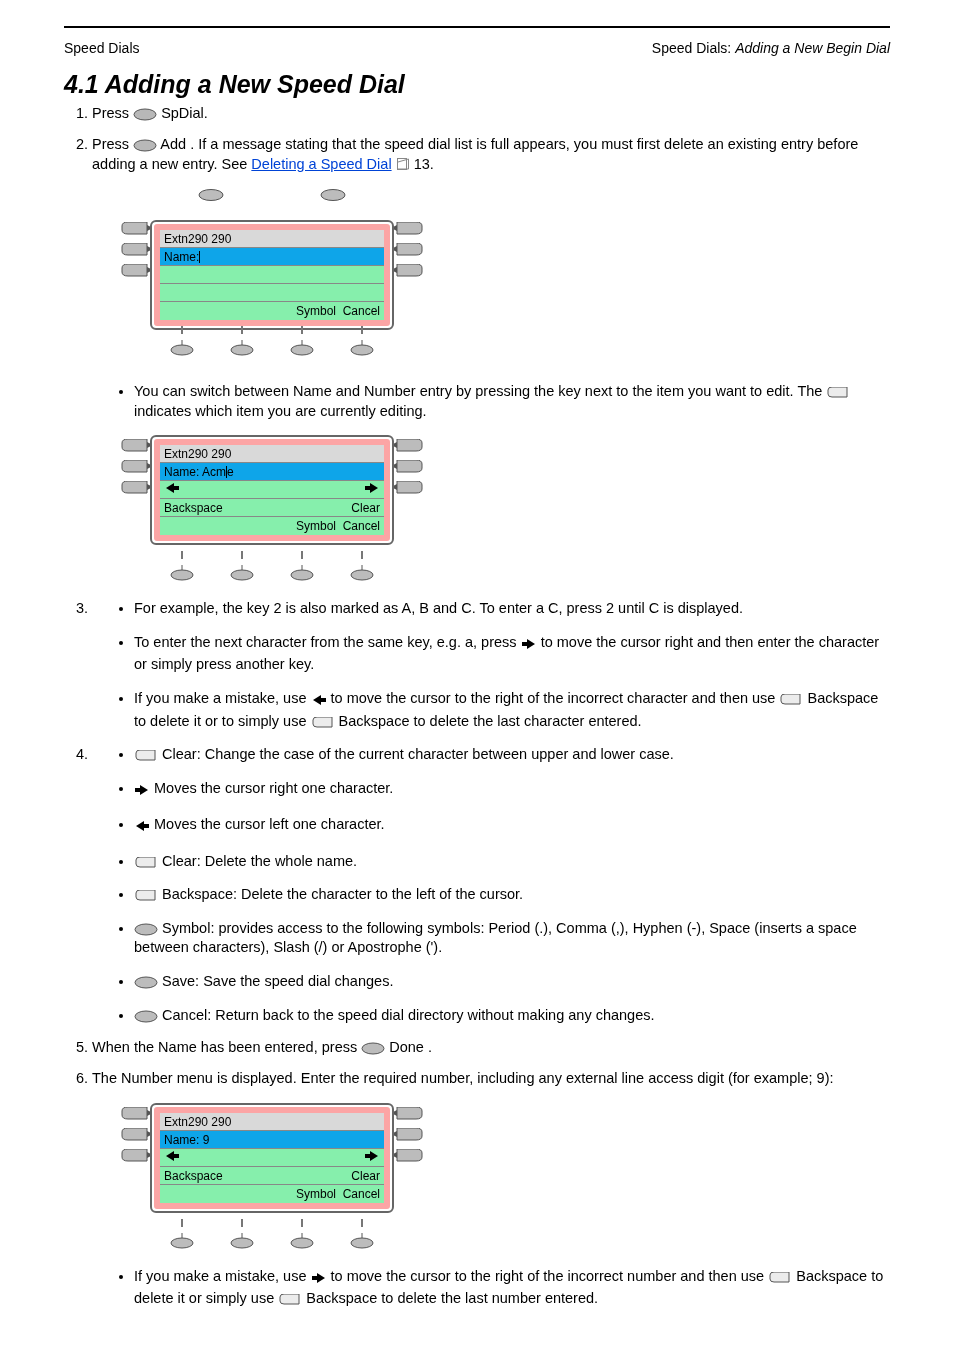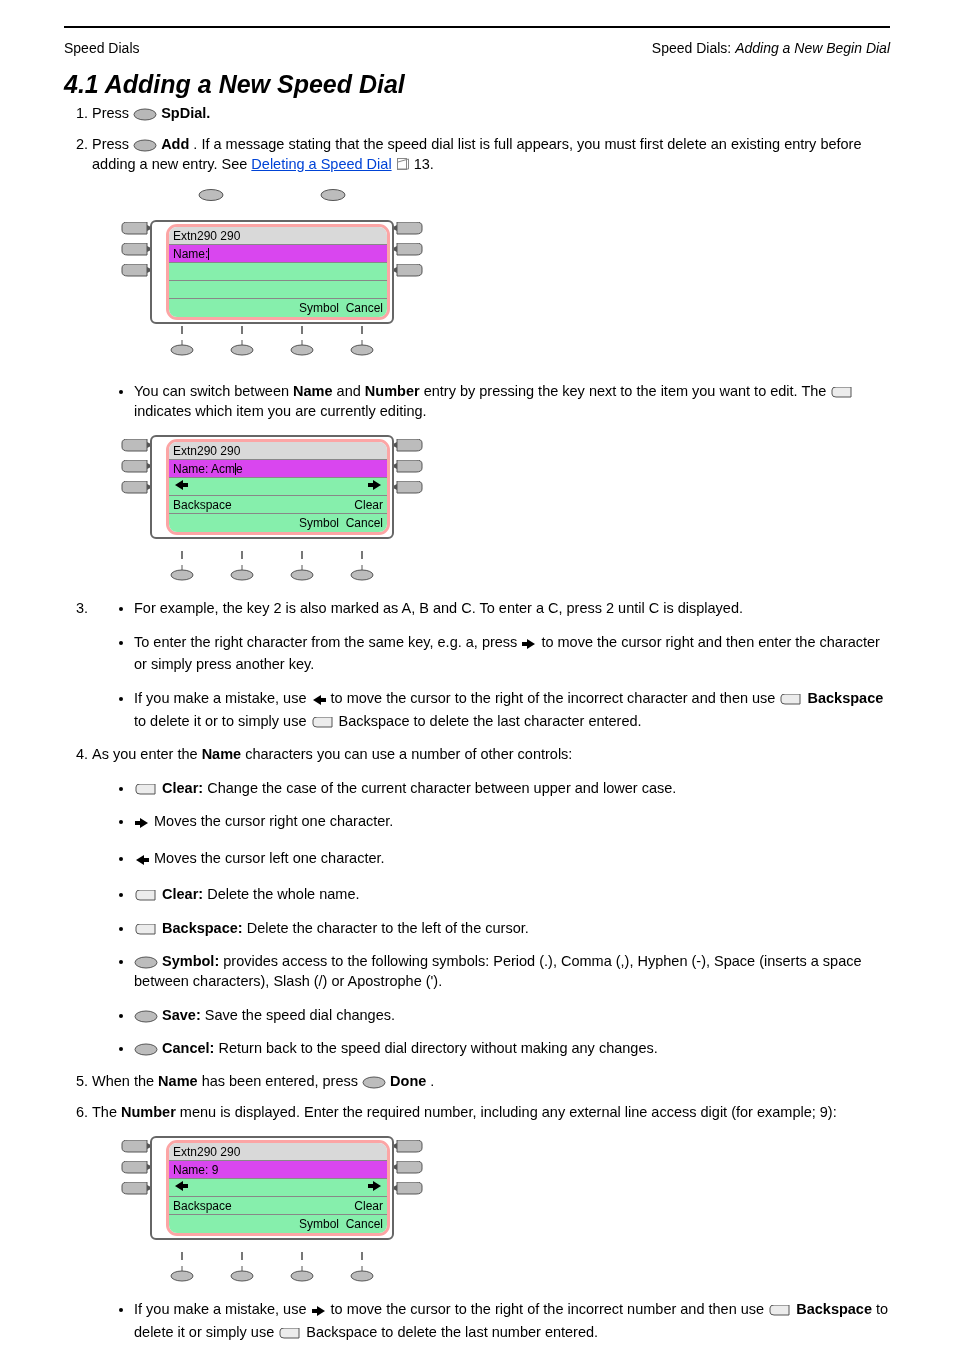--- a/index.html
+++ b/index.html
@@ -31,21 +31,21 @@
     list-style: decimal;
     margin: 6px 0 6px 28px;
   }
   ol.steps > li { margin: 4px 0; }
   ul.bullets {
     list-style: disc;
     margin: 4px 0 4px 42px;
   }
   ul.bullets > li { margin: 14px 0; line-height: 1.35; }
   .link { color: #0043d6; text-decoration: underline; }
-  .bold { font-weight: bold; }
+  .bold { font-weight: normal; }
   .page-icon {
     display: inline-block;
     width: 14px; height: 14px;
     vertical-align: -2px;
   }
   .btn-soft-r, .btn-soft-l, .btn-oval {
     display: inline-block;
     vertical-align: -3px;
   }
   .btn-soft-r svg, .btn-soft-l svg, .btn-oval svg { display: block; }
@@ -73,38 +73,37 @@
     bottom: 42px;
   }
   .phone-frame {
     border: 2px solid #666;
     border-radius: 6px;
     background: #fff;
     padding: 2px;
     position: relative;
   }
   .phone-inner {
-    border: 3px solid #fca5a5;
-    border-radius: 11px;
+    border: 6px solid #fca5a5;
+    border-radius: 3px;
     overflow: hidden;
-    margin-left: 12px;
   }
   .lcd-row {
     height: 18px;
     border-bottom: 1px solid #888;
     font-family: Arial, sans-serif;
     font-size: 12px;
     line-height: 18px;
     padding: 0 4px;
     background: #86efac;
     display: flex;
     justify-content: space-between;
   }
   .lcd-row.hdr { background: #d9d9d9; }
-  .lcd-row.name { background: #d946ef; }
+  .lcd-row.name { background: #0ea5e9; }
   .lcd-row:last-child { border-bottom: none; }
   .side-col {
     position: absolute;
     top: 34px;
     display: flex;
     flex-direction: column;
     gap: 5px;
   }
   .side-col.left { left: -2px; }
   .side-col.right { right: -2px; }
@@ -405,21 +404,21 @@
               <ellipse cx="13" cy="10" rx="11" ry="5" fill="#bcbcbc" stroke="#555"></ellipse>
               <line x1="13" y1="0" x2="13" y2="5" stroke="#555"></line>
             </svg>
           </span>
       </div>
     </div>
 
     <ul class="bullets">
       <li>For example, the key 2 is also marked as A, B and C. To enter a C, press 2 until C is displayed.</li>
       <li>
-        <span>To enter the right character from the same key, e.g. a, press </span>
+        <span>To enter the next character from the same key, e.g. a, press </span>
         <span class="arrow"><svg width="16" height="12">
               <polygon points="14,6 6,1 6,4 1,4 1,8 6,8 6,11" fill="#000"></polygon>
             </svg></span>
         <span> to move the cursor right and then enter the character or simply press another key.</span>
       </li>
       <li>
         <span>If you make a mistake, use </span>
         <span class="arrow"><svg width="16" height="12">
               <polygon points="2,6 10,1 10,4 15,4 15,8 10,8 10,11" fill="#000"></polygon>
             </svg></span>
@@ -431,25 +430,20 @@
         <span> to delete it or to simply use </span>
         <span class="btn-soft-r"><svg width="24" height="12">
               <path d="M2 3 Q2 0 6 0 L21 0 21 10 6 10 Q2 10 2 7 Z" fill="#ececec" stroke="#555"></path>
             </svg></span>
         <span> Backspace to delete the last character entered.</span>
       </li>
     </ul>
   </li>
 
   <li>
-    <p>
-      <span>As you enter the </span>
-      <span class="bold">Name</span>
-      <span> characters you can use a number of other controls:</span>
-    </p>
     <ul class="bullets">
       <li>
         <span class="btn-soft-r"><svg width="24" height="12">
               <path d="M2 3 Q2 0 6 0 L21 0 21 10 6 10 Q2 10 2 7 Z" fill="#ececec" stroke="#555"></path>
             </svg></span>
         <span class="bold">Clear: </span>
         <span>Change the case of the current character between upper and lower case.</span>
       </li>
       <li>
         <span class="arrow"><svg width="16" height="12">

